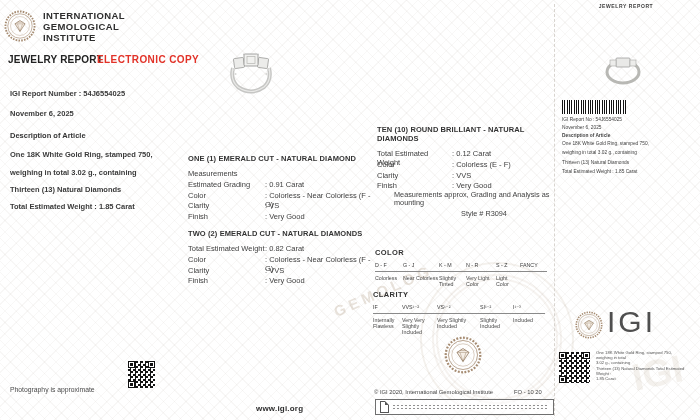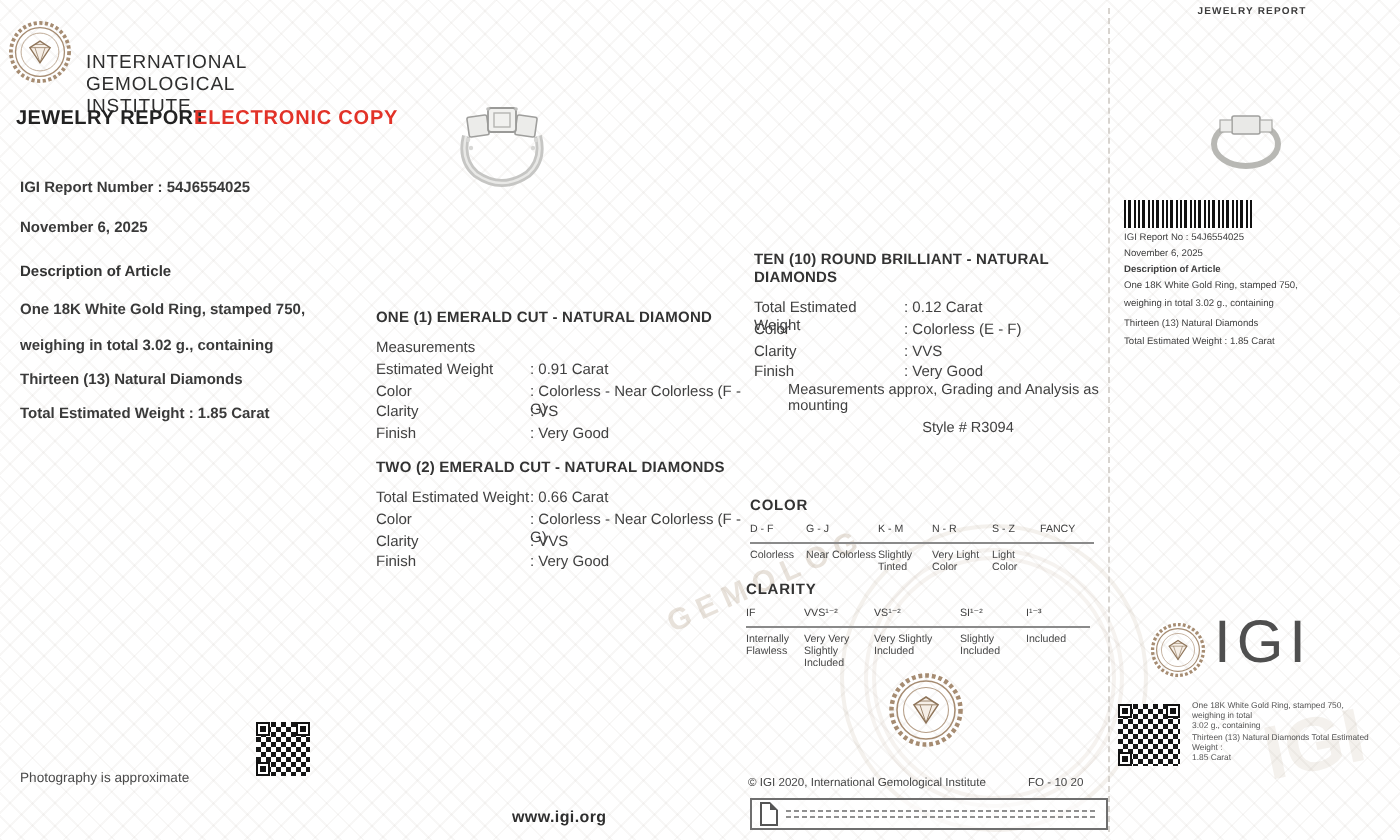--- a/index.html
+++ b/index.html
@@ -14,21 +14,21 @@
   .wm-gem{position:absolute;left:330px;top:282px;z-index:0;font-size:15px;font-weight:700;
     letter-spacing:4px;color:rgba(165,140,110,0.25);transform:rotate(-24deg);}
   .wm-seal{position:absolute;left:420px;top:262px;z-index:0;width:150px;height:150px;border-radius:50%;
     border:2px solid rgba(165,140,110,0.12);}
   .wm-seal::before{content:"";position:absolute;inset:10px;border-radius:50%;border:6px double rgba(165,140,110,0.10);}
   .wm-igi{position:absolute;left:632px;top:352px;z-index:0;font-size:38px;font-weight:700;
     color:rgba(165,140,110,0.12);transform:rotate(-12deg);}
   .content{position:absolute;inset:0;z-index:1;}
 
   
-  .inst{position:absolute;left:43px;top:26px;font-size:9.5px;font-weight:400;line-height:11px;
+  .inst{position:absolute;left:43px;top:10px;font-size:9.5px;font-weight:700;line-height:11px;
         letter-spacing:0.4px;color:#2e2e2e;}
   .jr-title{position:absolute;left:8px;top:54px;font-size:10px;font-weight:700;letter-spacing:0.2px;color:#222;}
   .ec-title{position:absolute;left:97px;top:54px;font-size:10px;font-weight:700;letter-spacing:0.4px;color:#e23228;}
   .repno{position:absolute;left:10px;top:89px;font-size:7.5px;font-weight:600;color:#3a3a3a;}
   .repdate{position:absolute;left:10px;top:109px;font-size:7.5px;font-weight:600;color:#3a3a3a;}
   .desc-h{position:absolute;left:10px;top:131px;font-size:7.5px;font-weight:700;color:#333;}
   .descl{position:absolute;left:10px;font-size:7.5px;font-weight:700;color:#3a3a3a;}
 
   
   .sec{position:absolute;font-size:7.5px;color:#414141;}
@@ -139,42 +139,42 @@
       <circle cx="24" cy="8.5" r="0.9" fill="#bdbdbb"></circle>
         <circle cx="38" cy="8.5" r="0.9" fill="#bdbdbb"></circle>
     </svg>
 
     <div class="sec" style="left:188px;top:154px;width:186px">
       <div class="sec-h">ONE (1) EMERALD CUT - NATURAL DIAMOND</div>
       <div class="row">
         <span class="lbl">Measurements</span>
       </div>
       <div class="row">
-        <span class="lbl">Estimated Weight</span>
+        <span class="lbl">Estimated Grading</span>
         <span class="val">: 0.91 Carat</span>
       </div>
       <div class="row">
         <span class="lbl">Color</span>
         <span class="val">: Colorless - Near Colorless (F - G)</span>
       </div>
       <div class="row">
         <span class="lbl">Clarity</span>
         <span class="val">: VS</span>
       </div>
       <div class="row">
         <span class="lbl">Finish</span>
         <span class="val">: Very Good</span>
       </div>
     </div>
 
     <div class="sec" style="left:188px;top:229px;width:186px">
       <div class="sec-h">TWO (2) EMERALD CUT - NATURAL DIAMONDS</div>
       <div class="row">
         <span class="lbl">Total Estimated Weight</span>
-        <span class="val">: 0.66 Carat</span>
+        <span class="val">: 0.82 Carat</span>
       </div>
       <div class="row">
         <span class="lbl">Color</span>
         <span class="val">: Colorless - Near Colorless (F - G)</span>
       </div>
       <div class="row">
         <span class="lbl">Clarity</span>
         <span class="val">: VVS</span>
       </div>
       <div class="row">

